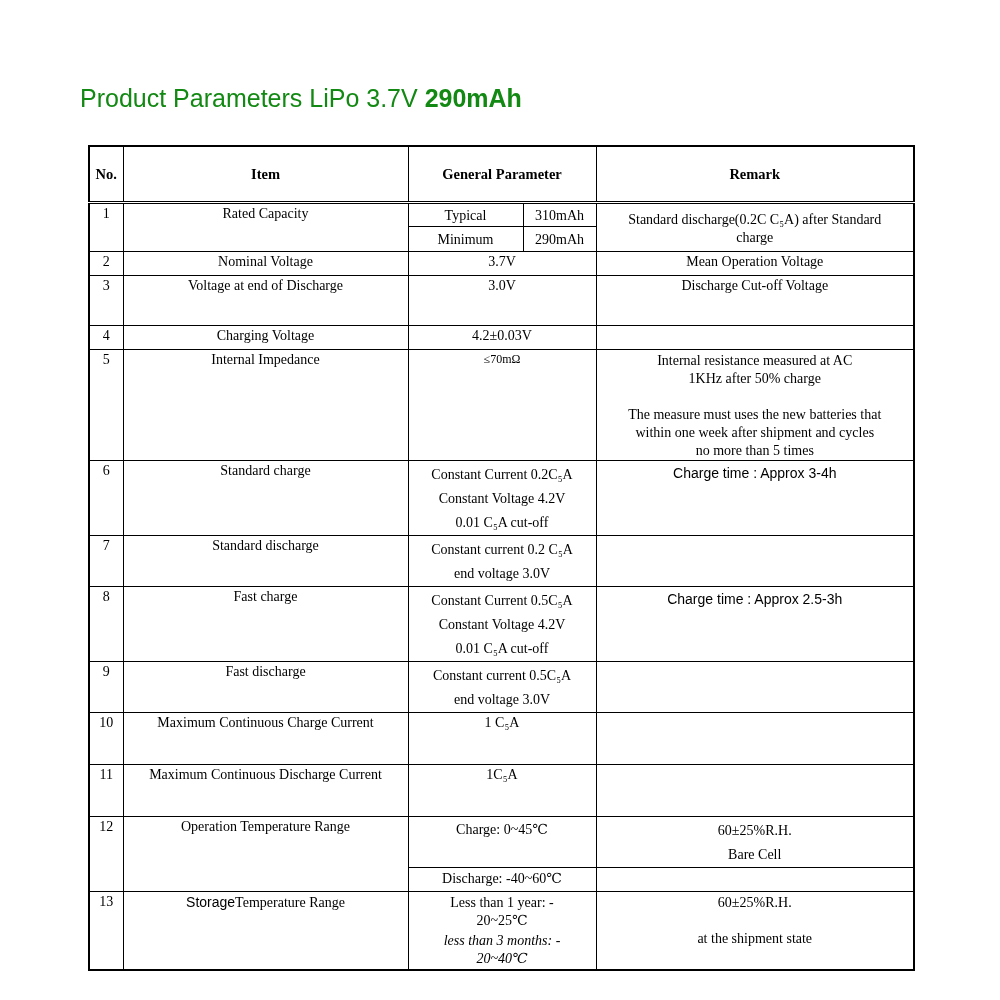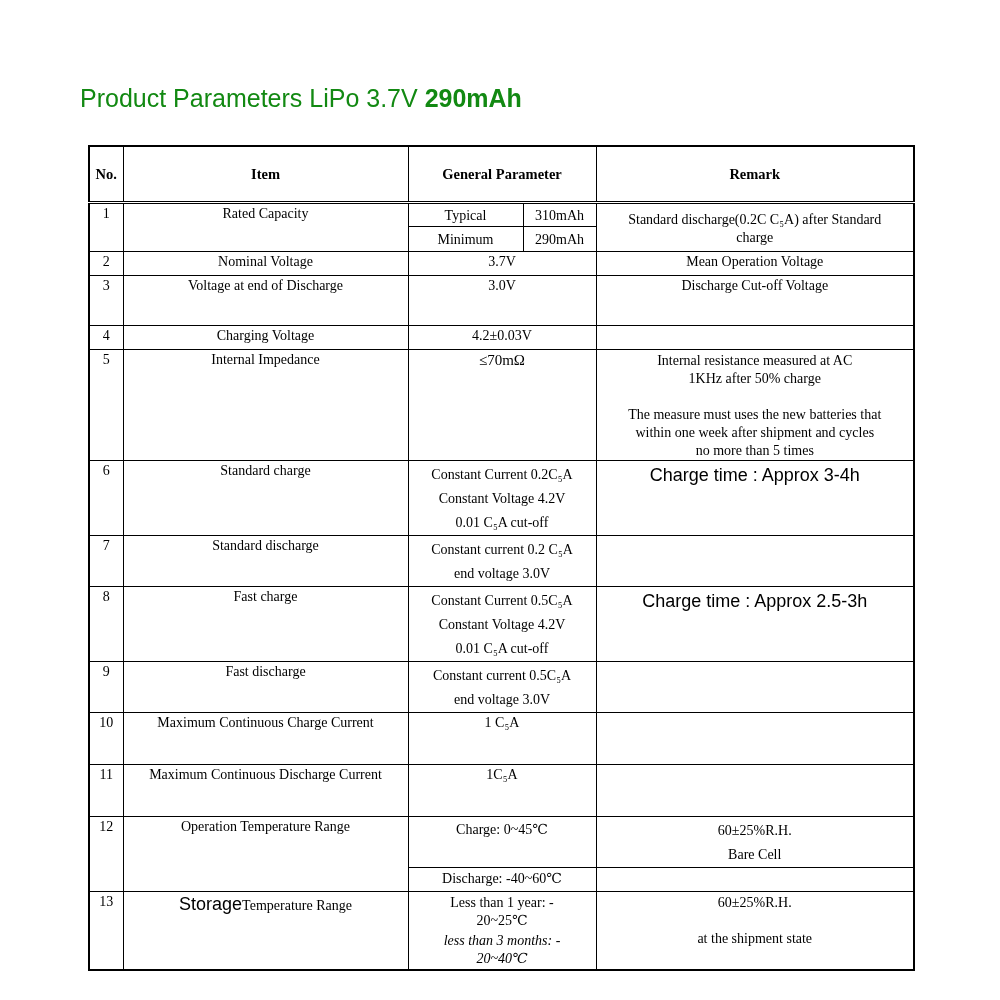--- a/index.html
+++ b/index.html
@@ -8,22 +8,22 @@
   .title{position:absolute;left:80px;top:84px;font-size:25px;line-height:28px;
          font-family:"Liberation Sans","DejaVu Sans",sans-serif;text-align:right;}
   .title b{font-weight:700;}
   table.params{position:absolute;left:88px;top:145px;width:825px;
        border-collapse:collapse;table-layout:fixed;border:2px solid #000;}
   th,td{border:1px solid #000;text-align:center;vertical-align:top;
         padding:2px 2px 0 2px;font-size:14px;overflow:hidden;}
   th{font-weight:700;vertical-align:middle;height:22px;padding:16px 2px;
      border-bottom:3px double #000;font-size:14.5px;}
   .mid{vertical-align:middle;}
-  .sans{font-family:"Liberation Sans","DejaVu Sans",sans-serif;font-size:18px;}
-  .gp-big{font-size:15px;}
+  .sans{font-family:"Liberation Sans","DejaVu Sans",sans-serif;font-size:14px;}
+  .gp-big{font-size:12px;}
   .line{line-height:18px;min-height:18px;}
   .wide .line{line-height:24px;min-height:24px;}
   .para + .para{margin-top:2px;font-style:italic;}
   .pad4{padding-top:4px;}
   tr.h24{height:24px;} tr.h25{height:25px;} tr.h50{height:50px;}
   tr.h105{height:105px;} tr.h72{height:72px;} tr.h48{height:48px;}
   tr.h43{height:52px;} tr.h49{height:49px;} tr.h78{height:78px;padding-left:26px;}
 </style>
 </head>
 <body>

